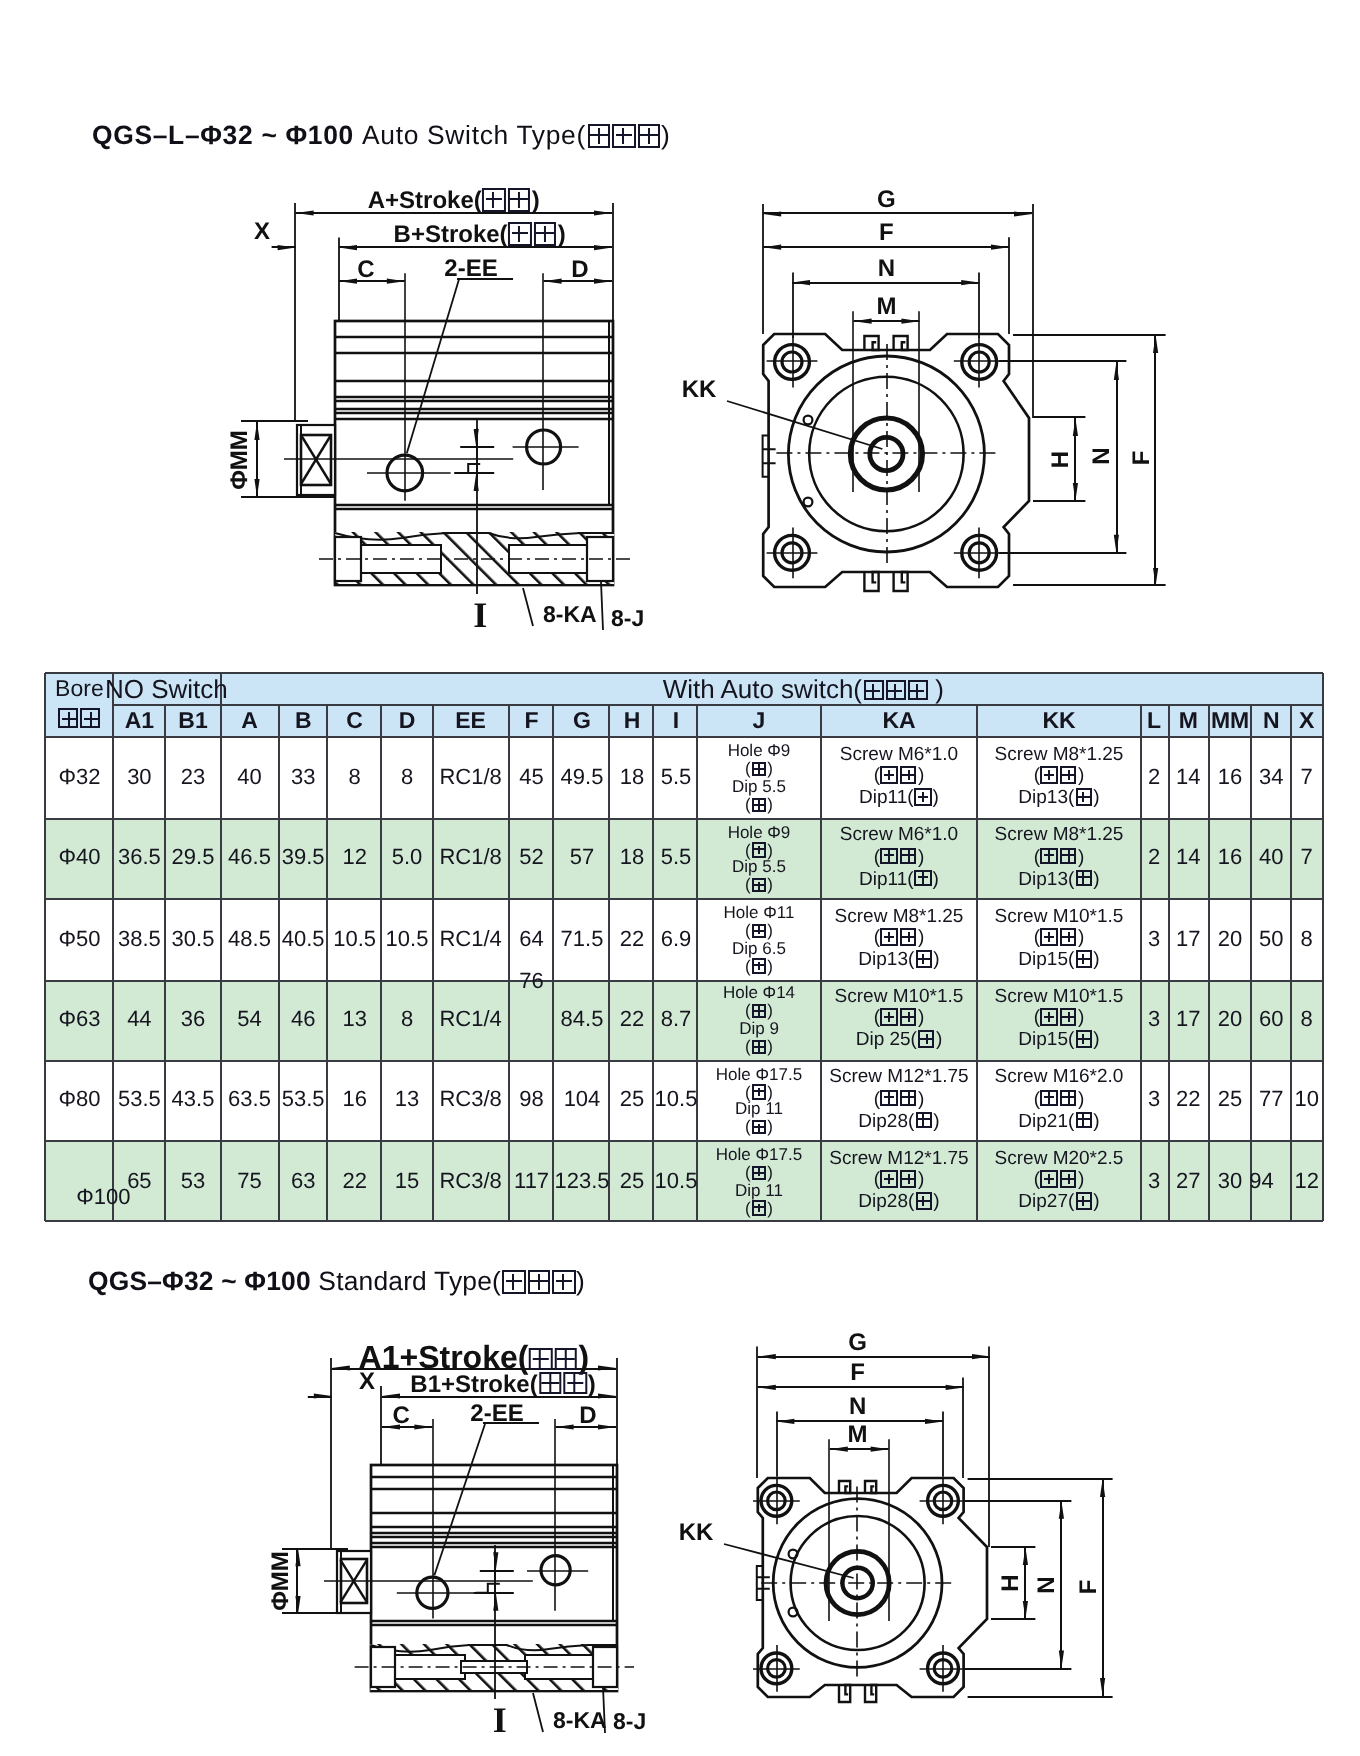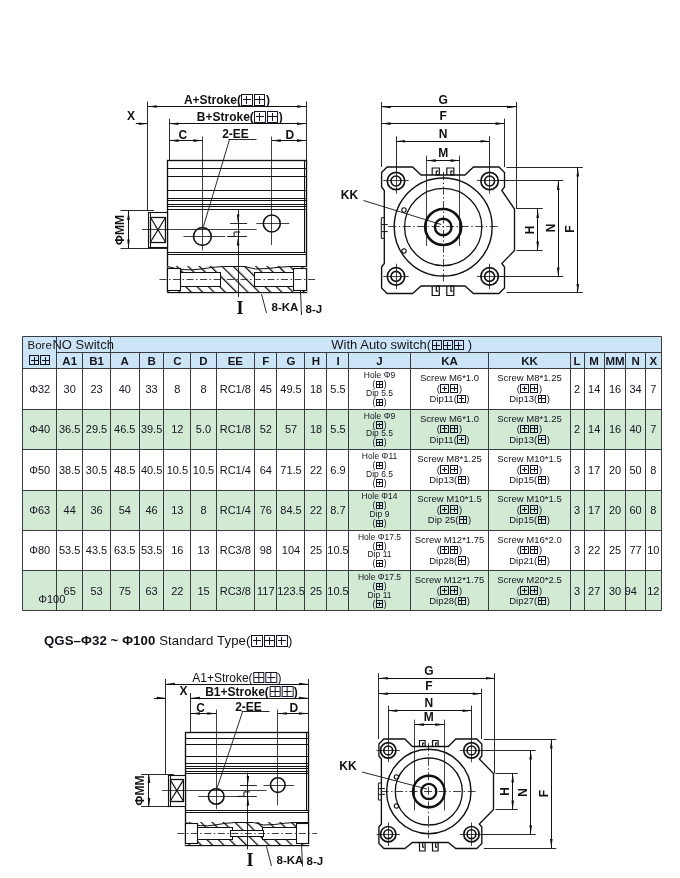--- a/index.html
+++ b/index.html
@@ -21,20 +21,21 @@
 .c15{width:14.5px;height:14.5px;vertical-align:-2px}
 .c12{width:11.5px;height:11.5px}
 .c11{width:10px;height:10px;border-width:1.2px}
 .c8{width:8.5px;height:8.5px;border-width:1.1px;vertical-align:-1px}
 .c8::before{border-top-width:1px}.c8::after{border-left-width:1px}
 .c7{width:7.3px;height:7.3px;border-width:1px;vertical-align:-1px}
 .c7::before{border-top-width:1px}.c7::after{border-left-width:1px}
 </style></head>
 <body>
 <div id="page">
+<div class="sub" style="left:46px;top:60px;letter-spacing:0.35px"><b>QGS–L–Φ32 ~ Φ100</b> Auto Switch Type(<i class="cj c12"></i><i class="cj c12"></i><i class="cj c12"></i>)</div>
 <div style="position:absolute;left:23.0px;top:336.5px;width:638.3px;height:32.5px;background:#cce5f6"></div>
     <div style="position:absolute;left:23.0px;top:409.3px;width:638.3px;height:40.3px;background:#d2e9d4"></div>
     <div style="position:absolute;left:23.0px;top:490.0px;width:638.3px;height:40.3px;background:#d2e9d4"></div>
     <div style="position:absolute;left:23.0px;top:570.6px;width:638.3px;height:40.4px;background:#d2e9d4"></div>
     <svg style="top:0;left:0" width="680" height="878" viewBox="0 0 680 878">
       <line x1="22.5" y1="336.5" x2="661.5" y2="336.5" stroke="#3a3a42" stroke-width="1"></line>
       <line x1="22.5" y1="610.5" x2="661.5" y2="610.5" stroke="#3a3a42" stroke-width="1"></line>
       <line x1="22.5" y1="336.5" x2="22.5" y2="610.5" stroke="#3a3a42" stroke-width="1"></line>
       <line x1="661.5" y1="336.5" x2="661.5" y2="610.5" stroke="#3a3a42" stroke-width="1"></line>
       <line x1="56.5" y1="336.5" x2="56.5" y2="610.5" stroke="#3a3a42" stroke-width="1"></line>
@@ -327,21 +328,21 @@
     </div>
     <div class="tc dc" style="left:163.7px;top:490.0px;width:27.3px;height:40.3px">
       <span class="ci">13</span>
     </div>
     <div class="tc dc" style="left:191.0px;top:490.0px;width:25.0px;height:40.3px">
       <span class="ci">8</span>
     </div>
     <div class="tc dc" style="left:216.0px;top:490.0px;width:38.6px;height:40.3px">
       <span class="ci">RC1/4</span>
     </div>
-    <div class="tc dc" style="left:254.6px;top:490.0px;width:22.4px;height:39px">
+    <div class="tc dc" style="left:254.6px;top:471px;width:22.4px;height:39px">
       <span class="ci">76</span>
     </div>
     <div class="tc dc" style="left:277.0px;top:490.0px;width:28.0px;height:40.3px">
       <span class="ci">84.5</span>
     </div>
     <div class="tc dc" style="left:305.0px;top:490.0px;width:22.0px;height:40.3px">
       <span class="ci">22</span>
     </div>
     <div class="tc dc" style="left:327.0px;top:490.0px;width:22.0px;height:40.3px">
       <span class="ci">8.7</span>
@@ -789,14 +790,14 @@
 <text x="527.2" y="792.5" font-family="&quot;Liberation Sans&quot;,sans-serif" font-size="12.0px" font-weight="bold" text-anchor="middle" fill="#111" transform="rotate(-90 527.2 792.5)">N</text>
 <line x1="483.8" y1="739.5" x2="556.3" y2="739.5" stroke="#111" stroke-width="0.90"></line>
 <line x1="483.8" y1="848.5" x2="556.3" y2="848.5" stroke="#111" stroke-width="0.90"></line>
 <line x1="551.5" y1="739.5" x2="551.5" y2="848.0" stroke="#111" stroke-width="1.00"></line>
 <polygon points="551.3,739.5 550.0,748.5 552.6,748.5" fill="#111"></polygon>
 <polygon points="551.3,848.0 552.6,839.0 550.0,839.0" fill="#111"></polygon>
 <text x="547.8" y="793.5" font-family="&quot;Liberation Sans&quot;,sans-serif" font-size="12.0px" font-weight="bold" text-anchor="middle" fill="#111" transform="rotate(-90 547.8 793.5)">F</text>
 </svg>
 <div style="position:absolute;left:226.9px;top:93.0px;transform:translateX(-50%);font-size:12.0px;font-weight:bold;color:#111;white-space:nowrap">A+Stroke(<i class="cj c12"></i><i class="cj c12"></i>)</div>
     <div style="position:absolute;left:239.8px;top:110.3px;transform:translateX(-50%);font-size:12.0px;font-weight:bold;color:#111;white-space:nowrap">B+Stroke(<i class="cj c12"></i><i class="cj c12"></i>)</div>
-    <div style="position:absolute;left:236.9px;top:670.5px;transform:translateX(-50%);font-size:12.0px;font-weight:normal;color:#111;white-space:nowrap">A1+Stroke(<i class="cj c12"></i><i class="cj c12"></i>)</div>
+    <div style="position:absolute;left:236.9px;top:670.5px;transform:translateX(-50%);font-size:16px;font-weight:bold;color:#111;white-space:nowrap">A1+Stroke(<i class="cj c12"></i><i class="cj c12"></i>)</div>
     <div style="position:absolute;left:251.5px;top:684.5px;transform:translateX(-50%);font-size:12.0px;font-weight:bold;color:#111;white-space:nowrap">B1+Stroke(<i class="cj c12"></i><i class="cj c12"></i>)</div>
 </div>
 </body></html>

